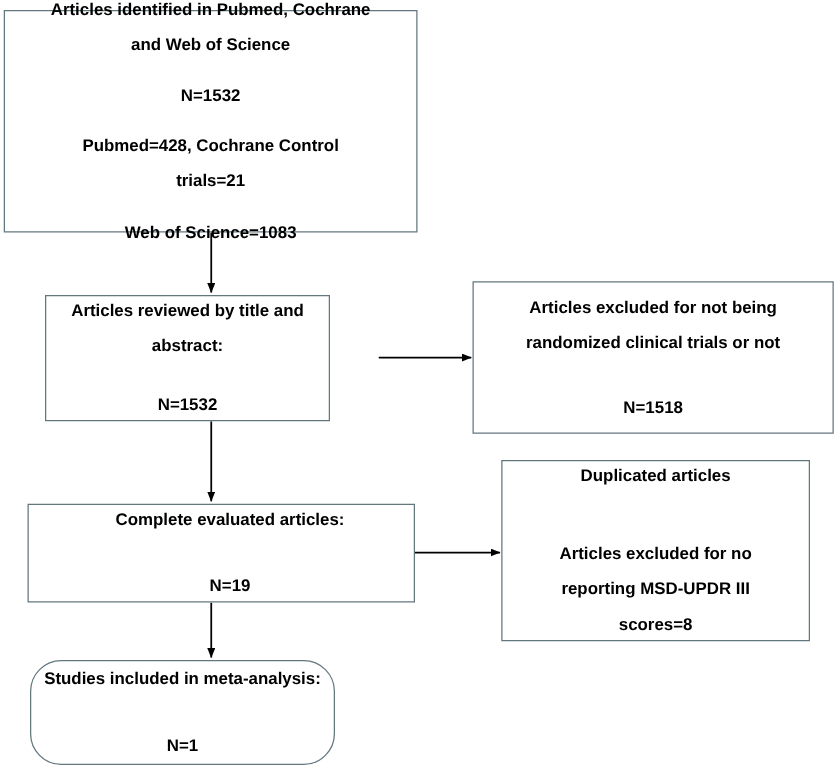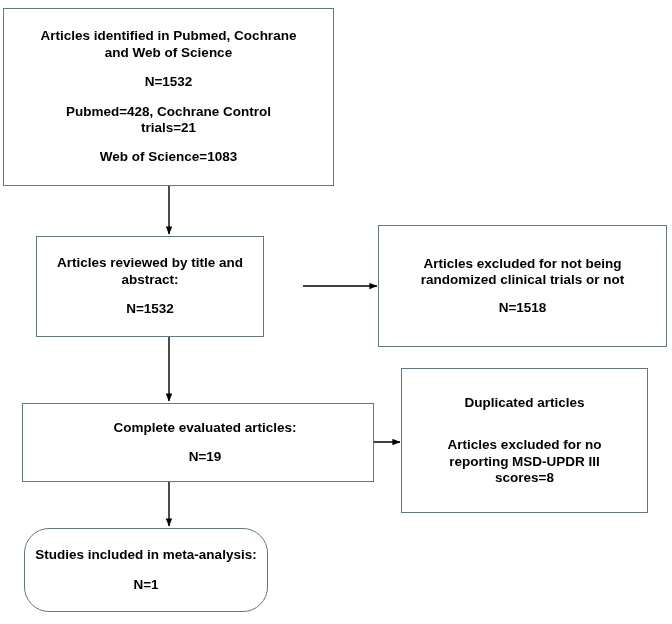--- a/index.html
+++ b/index.html
@@ -23,20 +23,21 @@
     display: flex;
     flex-direction: column;
     align-items: center;
     justify-content: center;
     text-align: center;
     color: #000000;
     font-weight: bold;
     font-size: 13.5px;
     line-height: 1.22;
     padding: 4px 8px;
+    gap: 12px;
   }
   .node .ln {
     display: block;
     width: 100%;
   }
   .node .gap {
     height: 13px;
   }
   .node .gap-sm {
     height: 11px;
@@ -102,21 +103,21 @@
     <span class="ln">N=1532</span>
   </div>
 
   <div class="node" style="left:378px; top:225px; width:289px; height:122px;">
     <span class="ln">Articles excluded for not being</span>
     <span class="ln">randomized clinical trials or not</span>
     <span class="gap-sm"></span>
     <span class="ln">N=1518</span>
   </div>
 
-  <div class="node" style="left:22px; top:403px; width:352px; height:79px;padding-left:22px;">
+  <div class="node" style="left:22px; top:403px; width:310px; height:79px;padding-left:22px;">
     <span class="ln">Complete evaluated articles:</span>
     <span class="gap"></span>
     <span class="ln">N=19</span>
   </div>
 
   <div class="node" style="left:401px; top:368px; width:247px; height:145px;">
     <span class="ln">Duplicated articles</span>
     <span class="gap"></span>
     <span class="gap"></span>
     <span class="ln">Articles excluded for no</span>

